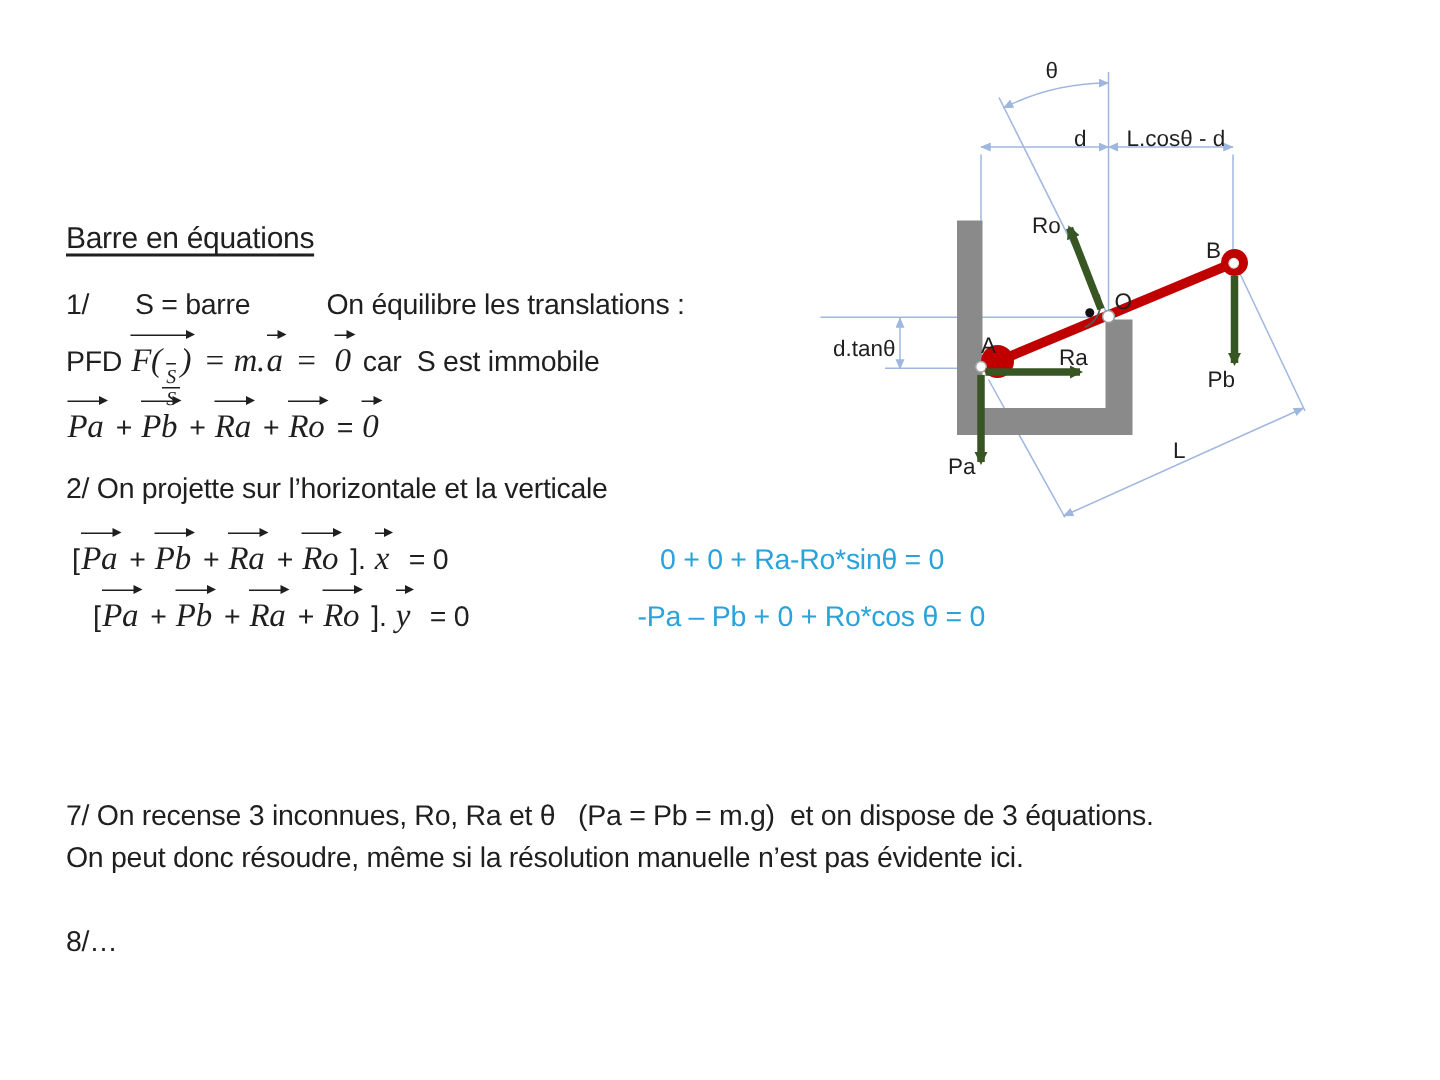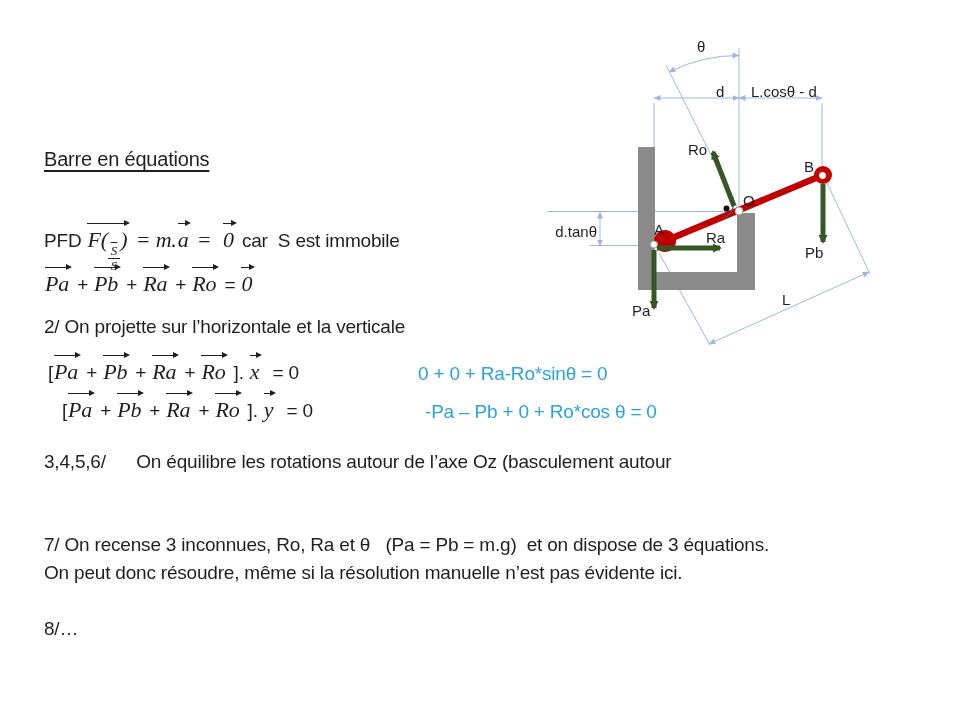--- a/index.html
+++ b/index.html
@@ -22,34 +22,34 @@
   .fd{border-top:1.2px solid #1f1f1f;padding:0 3px;}
   svg text{font-family:"Liberation Sans",sans-serif;font-size:15px;fill:#1f1f1f;}
 </style>
 </head>
 <body>
 
 <div class="slide">
 
   <div id="title" class="line title" style="left:44px;top:147px;">Barre en équations</div>
 
+  <div class="line" style="left:44px;top:192px;">1/      S = barre          On équilibre les translations :</div>
 
   <div class="line" style="left:44px;top:226px;"><span class="sans">PFD </span><span class="m vec grp"><span class="m">F(</span><span class=" frac"><span class="fn nbar">S</span><span class="fd">S</span></span><span class="m">)</span></span><span class="m"> = </span><span class="m">m.</span><span class="m vec">a</span><span class="m"> =  </span><span class="m vec">0</span><span class="sans"> car  S est immobile</span></div>
 
   <div class="line" style="left:44px;top:270px;text-align:center;"><span class="m vec">Pa</span><span class="sans"> + </span><span class="m vec">Pb</span><span class="sans"> + </span><span class="m vec">Ra</span><span class="sans"> + </span><span class="m vec">Ro</span><span class="sans"> = </span><span class="m vec">0</span></div>
 
   <div class="line" style="left:44px;top:315px;">2/ On projette sur l’horizontale et la verticale</div>
 
   <div class="line" style="left:48px;top:358px;"><span class="sans">[</span><span class="m vec">Pa</span><span class="sans"> + </span><span class="m vec">Pb</span><span class="sans"> + </span><span class="m vec">Ra</span><span class="sans"> + </span><span class="m vec">Ro</span><span class="sans"> ]. </span><span class="m vec">x</span><span class="sans">  = 0</span></div>
-  <div class="line blue" style="left:418px;top:362px;">0 + 0 + Ra-Ro*sinθ = 0</div>
+  <div class="line blue" style="left:440px;top:362px;">0 + 0 + Ra-Ro*sinθ = 0</div>
 
   <div class="line" style="left:48px;top:396px;margin-left:14px;"><span class="sans">[</span><span class="m vec">Pa</span><span class="sans"> + </span><span class="m vec">Pb</span><span class="sans"> + </span><span class="m vec">Ra</span><span class="sans"> + </span><span class="m vec">Ro</span><span class="sans"> ]. </span><span class="m vec">y</span><span class="sans">  = 0</span></div>
   <div class="line blue" style="left:425px;top:400px;">-Pa – Pb + 0 + Ro*cos θ = 0</div>
 
-  <div class="line" style="left:44px;top:450px;">3,4,5,6/      On équilibre les rotations autour de l’axe Oz (basculement autour</div>
 
 
   <div class="line" style="left:44px;top:533px;">7/ On recense 3 inconnues, Ro, Ra et θ   (Pa = Pb = m.g)  et on dispose de 3 équations.</div>
   <div class="line" style="left:44px;top:561px;">On peut donc résoudre, même si la résolution manuelle n’est pas évidente ici.</div>
 
   <div class="line" style="left:44px;top:617px;">8/…</div>
 
   <svg style="position:absolute;left:545px;top:20px;" width="420" height="335" viewBox="545 20 420 335">
     <defs>
       <marker id="mb" markerWidth="8" markerHeight="8" refX="6.5" refY="3" orient="auto-start-reverse" markerUnits="userSpaceOnUse">

